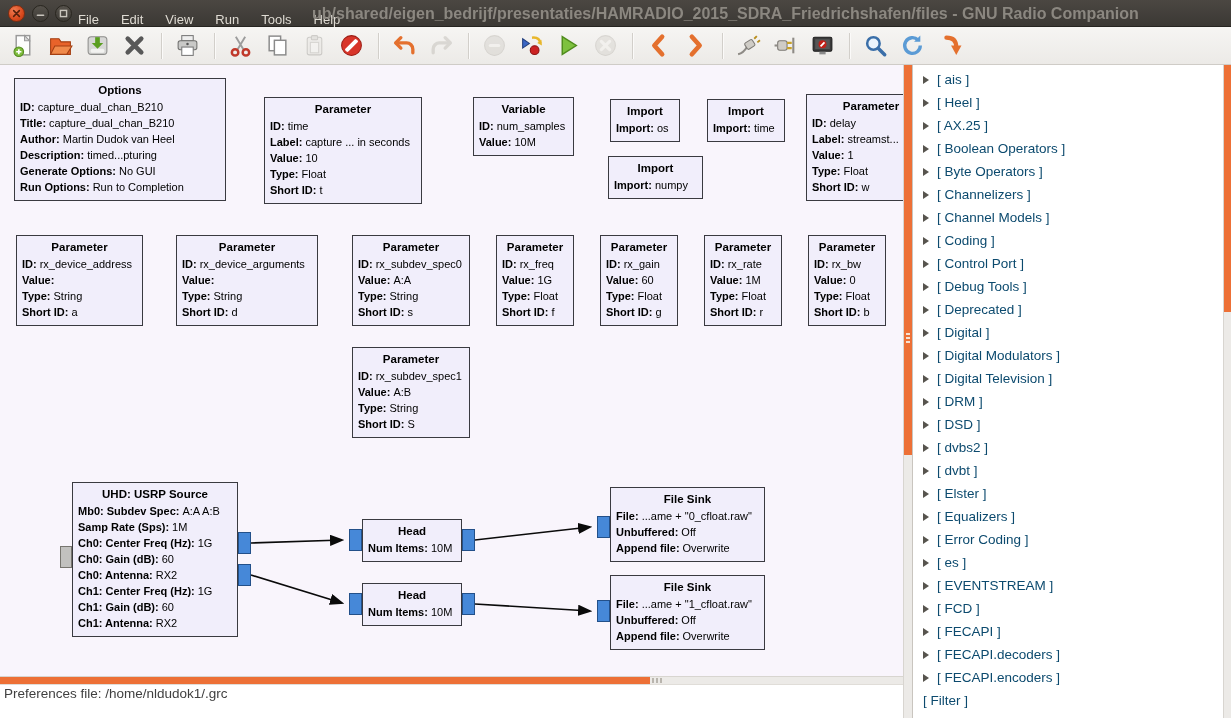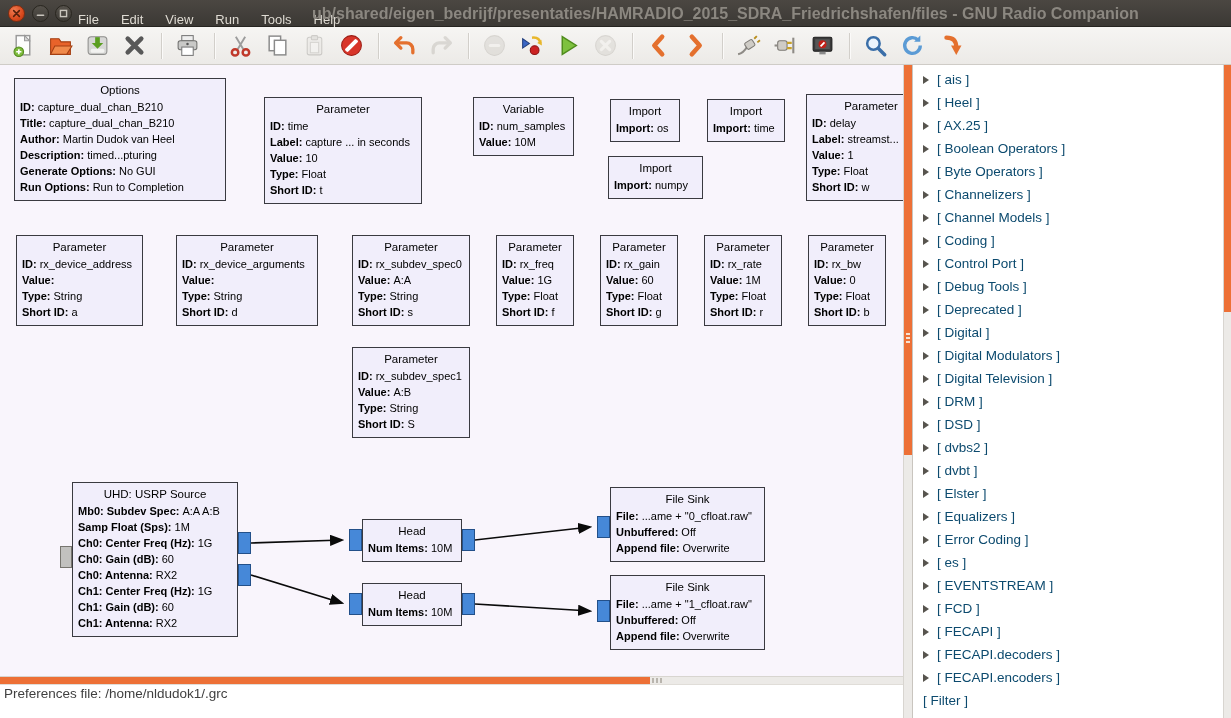--- a/index.html
+++ b/index.html
@@ -26,21 +26,21 @@
   .tbtn{width:34px;height:32px;display:flex;align-items:center;justify-content:center;margin-right:3px;flex:none;}
   .tbtn svg{width:25px;height:25px;}
   .tbtn.dim{opacity:.42;}
   .tsep{width:1px;height:26px;background:#d2cfca;border-right:1px solid #fbfaf9;margin:0 7px;flex:none;}
 
   
   .canvas{position:absolute;left:0;top:65px;width:903px;height:611px;background:#f9f5fc;overflow:hidden;}
   .wires{position:absolute;left:0;top:0;width:903px;height:611px;pointer-events:none;}
   .block{position:absolute;background:#f1eefb;border:1px solid #3a3a40;box-sizing:border-box;
     padding:3px 0 5px;color:#000;}
-  .btitle{font-size:11.5px;font-weight:normal;text-align:center;line-height:17px;white-space:nowrap;}
+  .btitle{font-size:11.5px;font-weight:bold;text-align:center;line-height:17px;white-space:nowrap;}
   .brow{font-size:11px;line-height:16px;padding:0 5px;white-space:nowrap;}
   .brow b{margin-right:3px;}
   .port{position:absolute;box-sizing:border-box;}
   .port.blue{background:#4688d8;border:1px solid #235089;}
   .port.grey{background:#c2c1bf;border:1px solid #77756f;}
 
   
   .hscroll{position:absolute;left:0;top:676px;width:903px;height:8px;background:#eceae7;border-top:1px solid #d8d5d0;box-sizing:border-box;}
   .hthumb{position:absolute;left:0;top:0;width:650px;height:7px;background:#ed7036;}
   .hgrip{position:absolute;left:652px;top:1px;display:flex;gap:2px;}
@@ -362,21 +362,21 @@
     <div class="block" style="left: 352px; top: 282px; width: 118px;">
       <div class="btitle">Parameter</div>
       <div class="brow"><b>ID:</b><span>rx_subdev_spec1</span></div>
       <div class="brow"><b>Value:</b><span>A:B</span></div>
       <div class="brow"><b>Type:</b><span>String</span></div>
       <div class="brow"><b>Short ID:</b><span>S</span></div>
     </div>
     <div class="block" style="left: 72px; top: 417px; width: 166px;">
       <div class="btitle">UHD: USRP Source</div>
       <div class="brow"><b>Mb0: Subdev Spec:</b><span>A:A A:B</span></div>
-      <div class="brow"><b>Samp Float (Sps):</b><span>1M</span></div>
+      <div class="brow"><b>Samp Rate (Sps):</b><span>1M</span></div>
       <div class="brow"><b>Ch0: Center Freq (Hz):</b><span>1G</span></div>
       <div class="brow"><b>Ch0: Gain (dB):</b><span>60</span></div>
       <div class="brow"><b>Ch0: Antenna:</b><span>RX2</span></div>
       <div class="brow"><b>Ch1: Center Freq (Hz):</b><span>1G</span></div>
       <div class="brow"><b>Ch1: Gain (dB):</b><span>60</span></div>
       <div class="brow"><b>Ch1: Antenna:</b><span>RX2</span></div>
     </div>
     <div class="block" style="left: 362px; top: 454px; width: 100px;">
       <div class="btitle">Head</div>
       <div class="brow"><b>Num Items:</b><span>10M</span></div>

